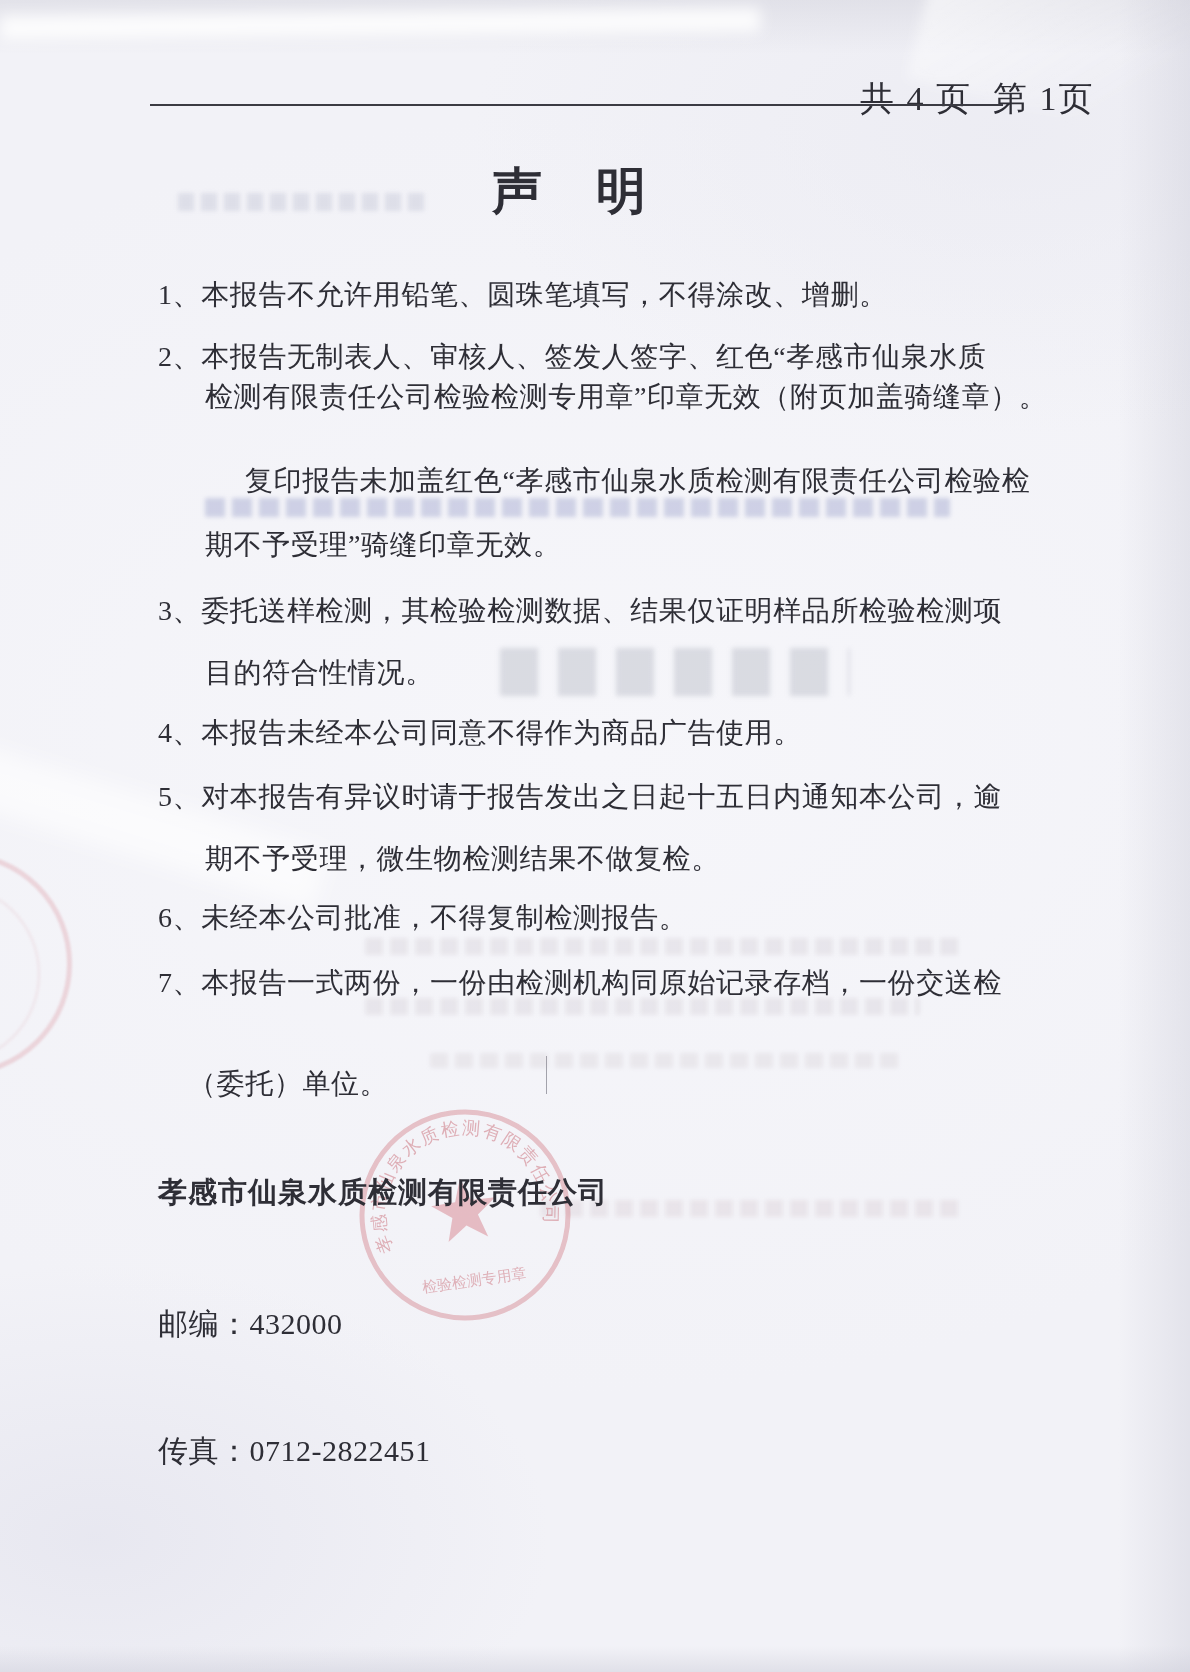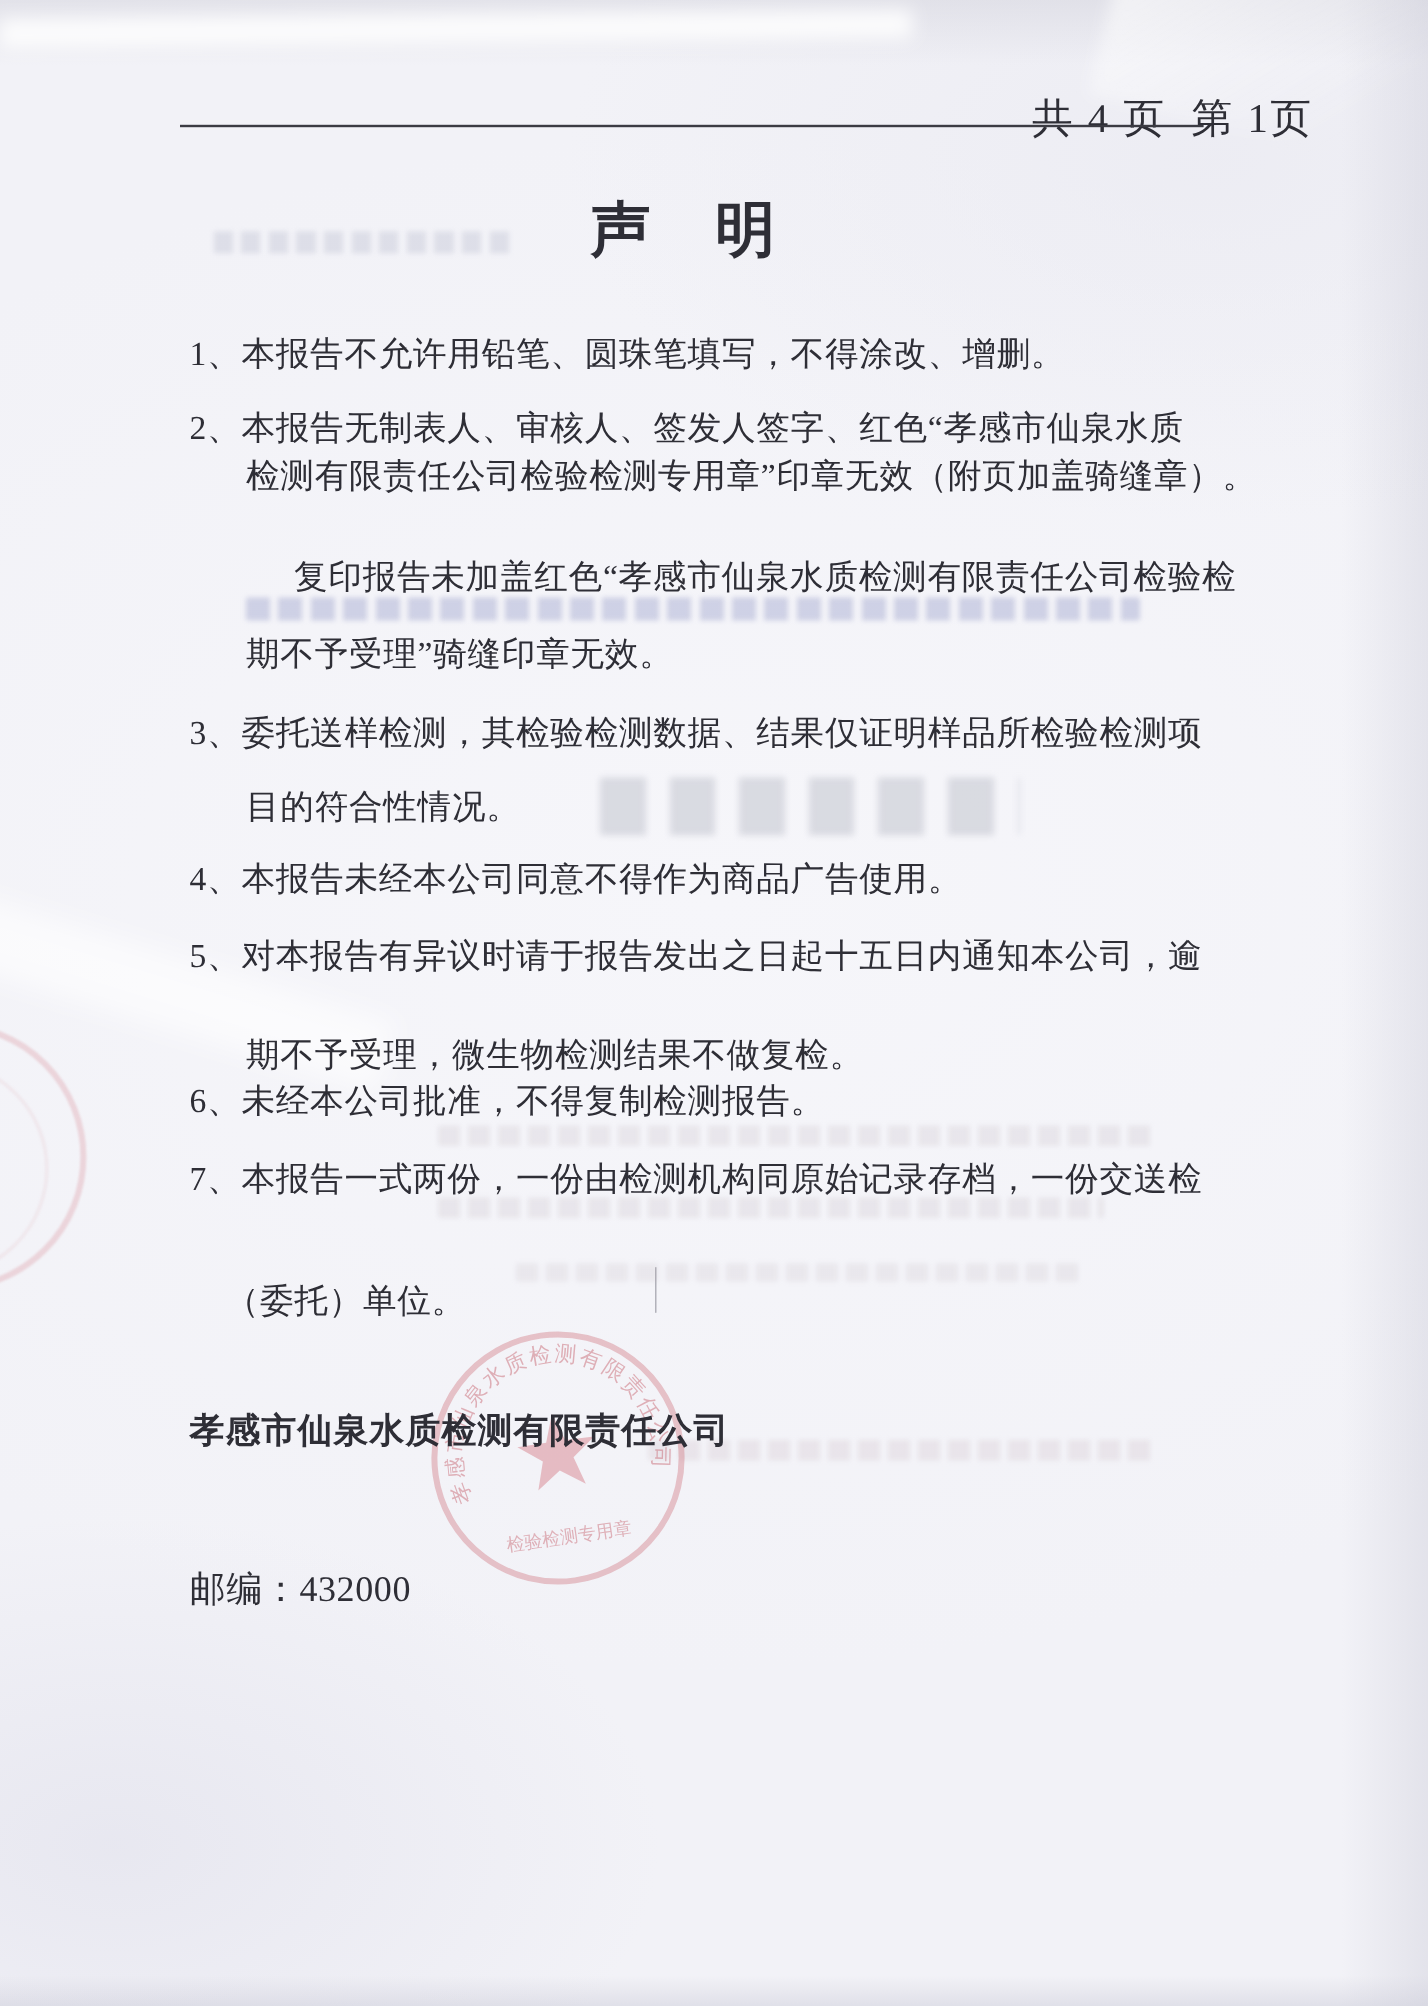--- a/index.html
+++ b/index.html
@@ -58,21 +58,21 @@
   .cont{left:205px;}
   .l1 {top:276px;}
   .l2 {top:338px;}
   .l3 {top:378px;}
   .l4 {top:462px;margin-left:40px;}
   .l5 {top:526px;}
   .l6 {top:592px;}
   .l7 {top:654px;}
   .l8 {top:714px;}
   .l9 {top:778px;}
-  .l10{top:840px;margin-top:20px;}
+  .l10{top:840px;}
   .l11{top:899px;}
   .l12{top:964px;}
   .l13{top:1025px;left:188px;margin-top:40px;}
   
   .company-name{position:absolute;top:1173px;left:158px;
     font-family:"Liberation Sans","DejaVu Sans",sans-serif;
     font-weight:700;font-size:29px;letter-spacing:1px;}
   .info{position:absolute;left:158px;font-size:30px;letter-spacing:.5px;}
   .i-addr{top:1238px;}
   .i-zip {top:1304px;}
@@ -138,14 +138,15 @@
     <div class="line l8">4、本报告未经本公司同意不得作为商品广告使用。</div>
     <div class="line l9">5、对本报告有异议时请于报告发出之日起十五日内通知本公司，逾</div>
     <div class="line cont l10">期不予受理，微生物检测结果不做复检。</div>
     <div class="line l11">6、未经本公司批准，不得复制检测报告。</div>
     <div class="line l12">7、本报告一式两份，一份由检测机构同原始记录存档，一份交送检</div>
     <div class="line l13">（委托）单位。</div>
   </div>
 
   <div class="company-name">孝感市仙泉水质检测有限责任公司</div>
   <div class="info i-zip">邮编：432000</div>
+  <div class="info i-fax">传真：0712-2822451</div>
 
 </div>
 
 </body></html>

